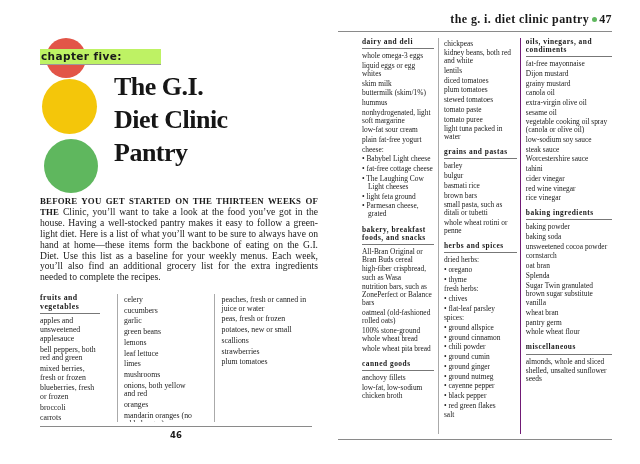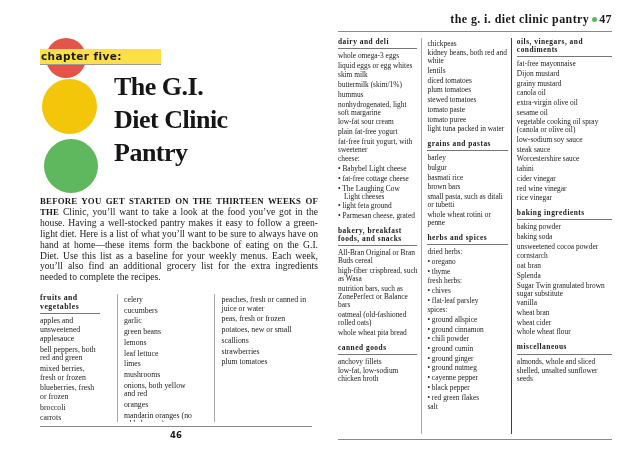--- a/index.html
+++ b/index.html
@@ -8,21 +8,21 @@
     font-family:"Liberation Serif", serif;color:#1a1a1a;overflow:hidden;
   }
   .page{position:absolute;}
   
   #page-left{left:40px;top:28px;width:278px;height:412px;}
   .circle{position:absolute;border-radius:50%;}
   #circle-red{left:6px;top:10px;width:40px;height:40px;background:#e25548;}
   #circle-yellow{left:2px;top:51px;width:55px;height:55px;background:#f4c60a;}
   #circle-green{left:4px;top:111px;width:54px;height:54px;background:#5fb75e;}
   #chapter-label{
-    position:absolute;left:0;top:21px;width:120px;background:#fde047;
+    position:absolute;left:0;top:21px;width:120px;background:#bef264;
     font-family:"DejaVu Sans", sans-serif;font-weight:bold;font-size:10.5px;
     letter-spacing:0.4px;padding:1px 0 2px 1px;border-bottom:1.5px solid #9a9a9a;
   }
   #title{
     position:absolute;left:74px;top:42px;width:210px;
     font-family:Liberation Serif, serif;font-weight:bold;font-size:26px;
     line-height:33px;letter-spacing:-0.5px;color:#161616;
   }
   #intro{
     position:absolute;left:0;top:168px;width:278px;
@@ -48,21 +48,21 @@
     text-align:right;font-weight:bold;font-size:12px;letter-spacing:0.4px;
     padding-bottom:4px;border-bottom:1px solid #8a8a8a;
   }
   .dot{display:inline-block;width:5px;height:5px;border-radius:50%;background:#5fb75e;
     margin:0 2px 1px 3px;vertical-align:middle;}
   #right-cols{
     position:absolute;left:0;top:26px;width:274px;height:396px;
     display:flex;overflow:hidden;
   }
   #right-cols .col{font-size:7.4px;line-height:8.1px;overflow:hidden;}
-  #right-cols .col:nth-child(1){width:81px;padding-right:4px;}
+  #right-cols .col:nth-child(1){width:81px;padding-right:4px;margin-left:24px;}
   #right-cols .col:nth-child(2){width:82px;border-left:1px solid #aaaaaa;padding-left:5px;padding-right:3px;}
   #right-cols .col:nth-child(3){width:97px;border-left:1px solid #701a75;padding-left:5px;}
   #right-rule{position:absolute;left:0;bottom:0;width:274px;border-top:1px solid #8a8a8a;}
   
   .sec-header{
     font-weight:bold;letter-spacing:0.5px;border-bottom:1px solid #777777;
     padding-bottom:2px;margin:7px 0 3px 0;
   }
   .col .sec-header:first-child{margin-top:0;}
   .item{margin-top:2px;}
@@ -130,32 +130,32 @@
       <div class="col">
         <div class="sec-header">dairy and deli</div>
         <div class="item">whole omega-3 eggs</div>
         <div class="item">liquid eggs or egg whites</div>
         <div class="item">skim milk</div>
         <div class="item">buttermilk (skim/1%)</div>
         <div class="item">hummus</div>
         <div class="item">nonhydrogenated, light soft margarine</div>
         <div class="item">low-fat sour cream</div>
         <div class="item">plain fat-free yogurt</div>
-        <div class="item">fat-free fruit yogurt, with sweetener</div>
         <div class="item">cheese:</div>
         <div class="item bullet">• Babybel Light cheese</div>
         <div class="item bullet">• fat-free cottage cheese</div>
         <div class="item bullet">• The Laughing Cow Light cheeses</div>
         <div class="item bullet">• light feta ground</div>
         <div class="item bullet">• Parmesan cheese, grated</div>
         <div class="sec-header">bakery, breakfast foods, and snacks</div>
         <div class="item">All-Bran Original or Bran Buds cereal</div>
         <div class="item">high-fiber crispbread, such as Wasa</div>
         <div class="item">nutrition bars, such as ZonePerfect or Balance bars</div>
         <div class="item">oatmeal (old-fashioned rolled oats)</div>
+        <div class="item">100% stone-ground whole wheat bread</div>
         <div class="item">whole wheat pita bread</div>
         <div class="sec-header">canned goods</div>
         <div class="item">anchovy fillets</div>
         <div class="item">low-fat, low-sodium chicken broth</div>
       </div>
       <div class="col">
         <div class="item">chickpeas</div>
         <div class="item">kidney beans, both red and white</div>
         <div class="item">lentils</div>
         <div class="item">diced tomatoes</div>
@@ -209,21 +209,21 @@
         <div class="sec-header">baking ingredients</div>
         <div class="item">baking powder</div>
         <div class="item">baking soda</div>
         <div class="item">unsweetened cocoa powder</div>
         <div class="item">cornstarch</div>
         <div class="item">oat bran</div>
         <div class="item">Splenda</div>
         <div class="item">Sugar Twin granulated brown sugar substitute</div>
         <div class="item">vanilla</div>
         <div class="item">wheat bran</div>
-        <div class="item">wheat cider</div>
+        <div class="item">pantry germ</div>
         <div class="item">whole wheat flour</div>
         <div class="sec-header">miscellaneous</div>
         <div class="item">almonds, whole and sliced</div>
         <div class="item">shelled, unsalted sunflower seeds</div>
       </div>
     </div>
   <div id="right-rule"></div>
 </div>
 
 </body></html>

